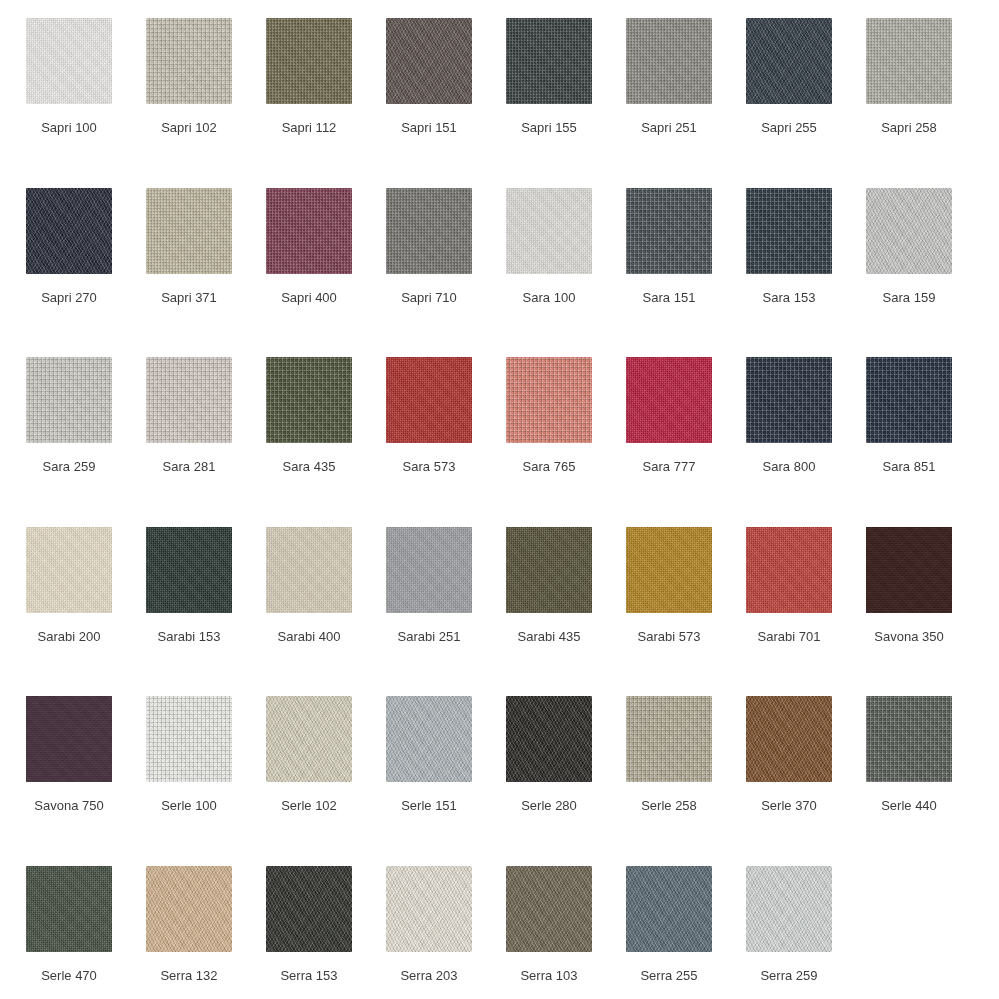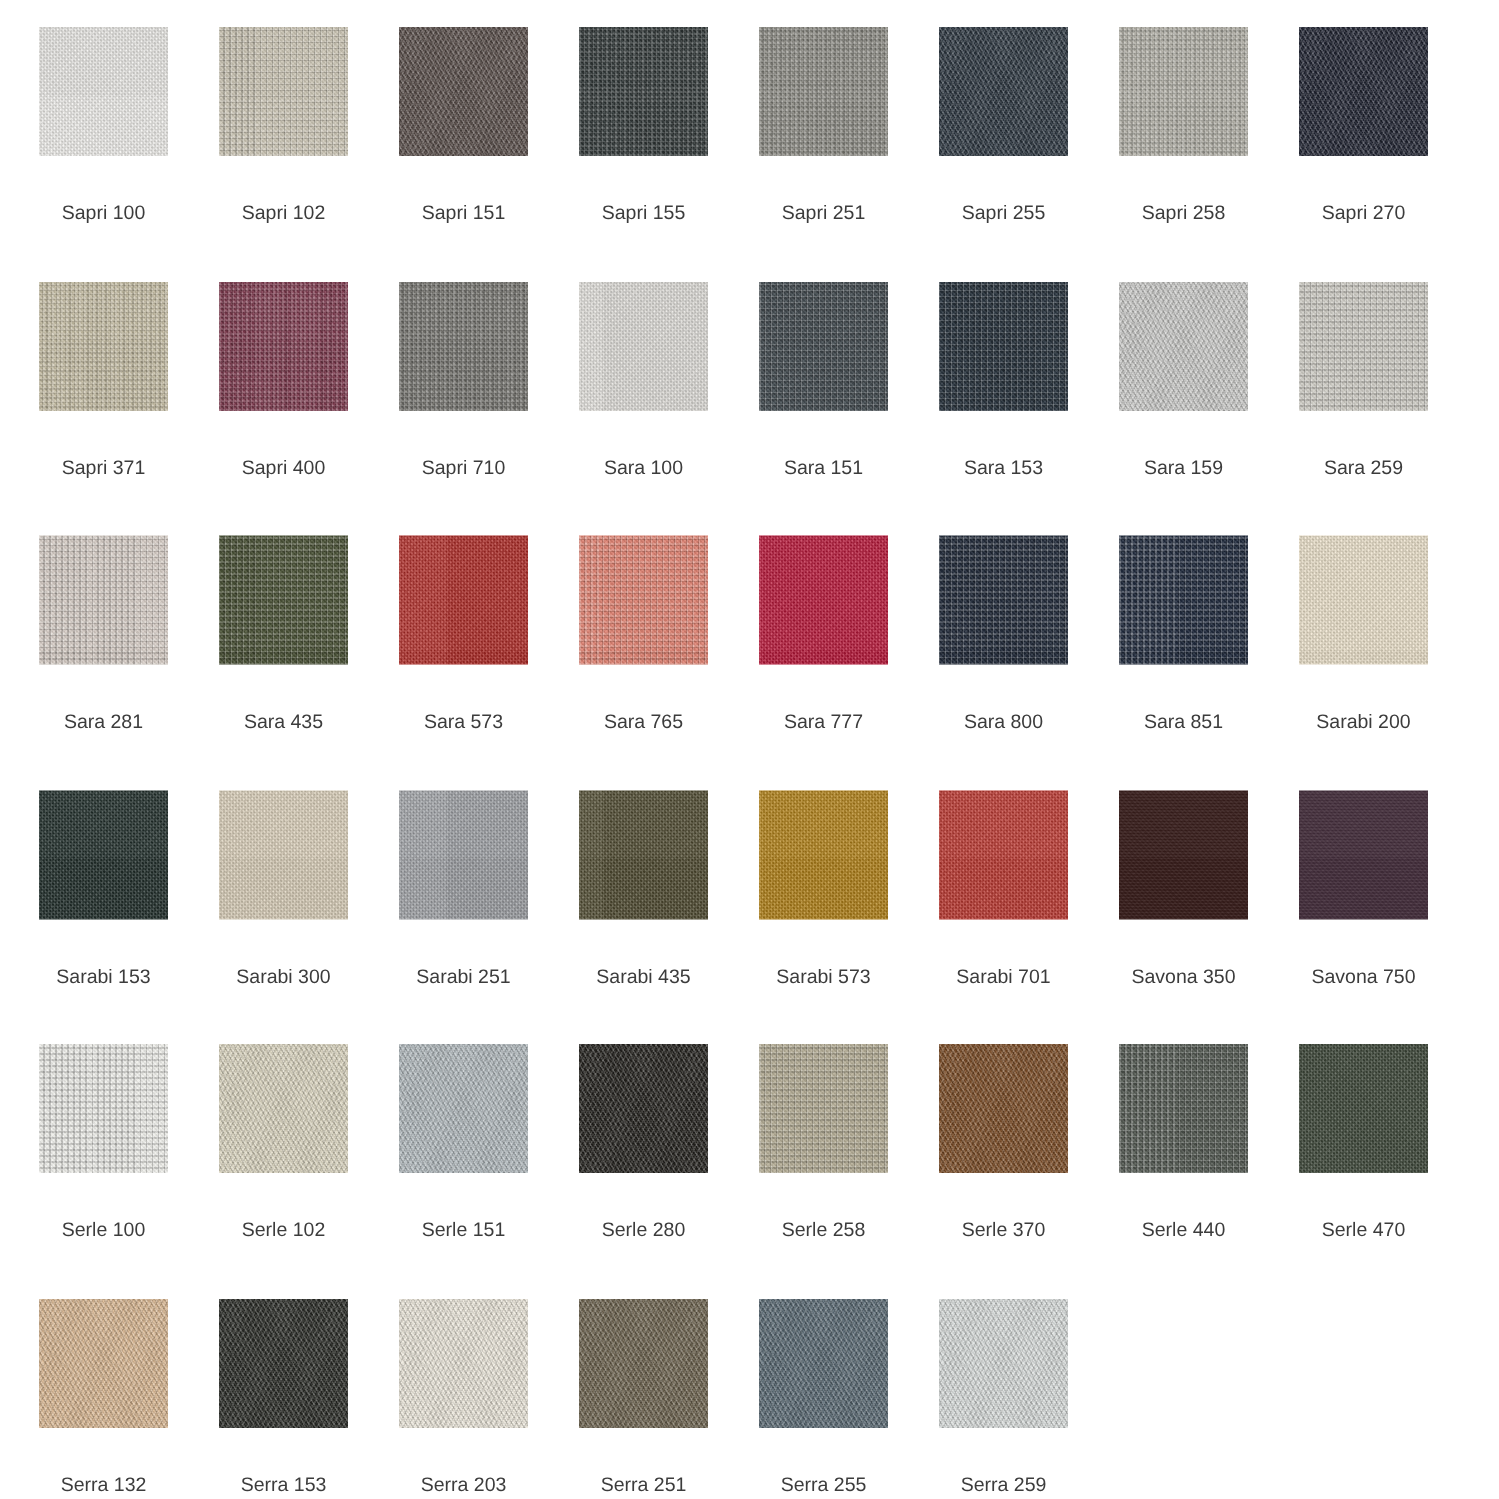--- a/index.html
+++ b/index.html
@@ -136,21 +136,21 @@
         rgba(255,255,255,0.05) 1px,
         rgba(0,0,0,0.04) 1px,
         rgba(0,0,0,0.04) 2px);
   }
   .tex-smooth .grain { opacity: 0.45; }
 
   .swatch-label {
     position: absolute;
     left: -26px;
     width: 138px;
-    top: 116px;
+    top: 102px;
     text-align: center;
     font-size: 13px;
     line-height: 16px;
     color: #3c3c3c;
     white-space: nowrap;
   }
 </style>
 </head>
 <body>
 
@@ -163,20 +163,27 @@
       <div class="swatch-label">Sapri 100</div>
     </div>
     <div class="swatch-cell">
       <div class="swatch-chip tex-linen" style="background-color: rgb(203, 197, 181);">
         <span class="weave"></span>
         <span class="grain"></span>
       </div>
       <div class="swatch-label">Sapri 102</div>
     </div>
     <div class="swatch-cell">
+      <div class="swatch-chip tex-weave" style="background-color: rgb(111, 106, 76);">
+        <span class="weave"></span>
+        <span class="grain"></span>
+      </div>
+      <div class="swatch-label">Sapri 112</div>
+    </div>
+    <div class="swatch-cell">
       <div class="swatch-chip tex-melange" style="background-color: rgb(91, 80, 76);">
         <span class="weave"></span>
         <span class="grain"></span>
       </div>
       <div class="swatch-label">Sapri 151</div>
     </div>
     <div class="swatch-cell">
       <div class="swatch-chip tex-weave" style="background-color: rgb(53, 60, 60);">
         <span class="weave"></span>
         <span class="grain"></span>
@@ -328,21 +335,21 @@
         <span class="weave"></span>
         <span class="grain"></span>
       </div>
       <div class="swatch-label">Sarabi 153</div>
     </div>
     <div class="swatch-cell">
       <div class="swatch-chip tex-fine" style="background-color: rgb(222, 211, 189);">
         <span class="weave"></span>
         <span class="grain"></span>
       </div>
-      <div class="swatch-label">Sarabi 300</div>
+      <div class="swatch-label">Sarabi 400</div>
     </div>
     <div class="swatch-cell">
       <div class="swatch-chip tex-fine" style="background-color: rgb(159, 162, 166);">
         <span class="weave"></span>
         <span class="grain"></span>
       </div>
       <div class="swatch-label">Sarabi 251</div>
     </div>
     <div class="swatch-cell">
       <div class="swatch-chip tex-fine" style="background-color: rgb(81, 76, 50);">
@@ -454,21 +461,21 @@
         <span class="weave"></span>
         <span class="grain"></span>
       </div>
       <div class="swatch-label">Serra 203</div>
     </div>
     <div class="swatch-cell">
       <div class="swatch-chip tex-melange" style="background-color: rgb(110, 100, 80);">
         <span class="weave"></span>
         <span class="grain"></span>
       </div>
-      <div class="swatch-label">Serra 251</div>
+      <div class="swatch-label">Serra 103</div>
     </div>
     <div class="swatch-cell">
       <div class="swatch-chip tex-melange" style="background-color: rgb(90, 106, 116);">
         <span class="weave"></span>
         <span class="grain"></span>
       </div>
       <div class="swatch-label">Serra 255</div>
     </div>
     <div class="swatch-cell">
       <div class="swatch-chip tex-melange" style="background-color: rgb(218, 222, 221);">

